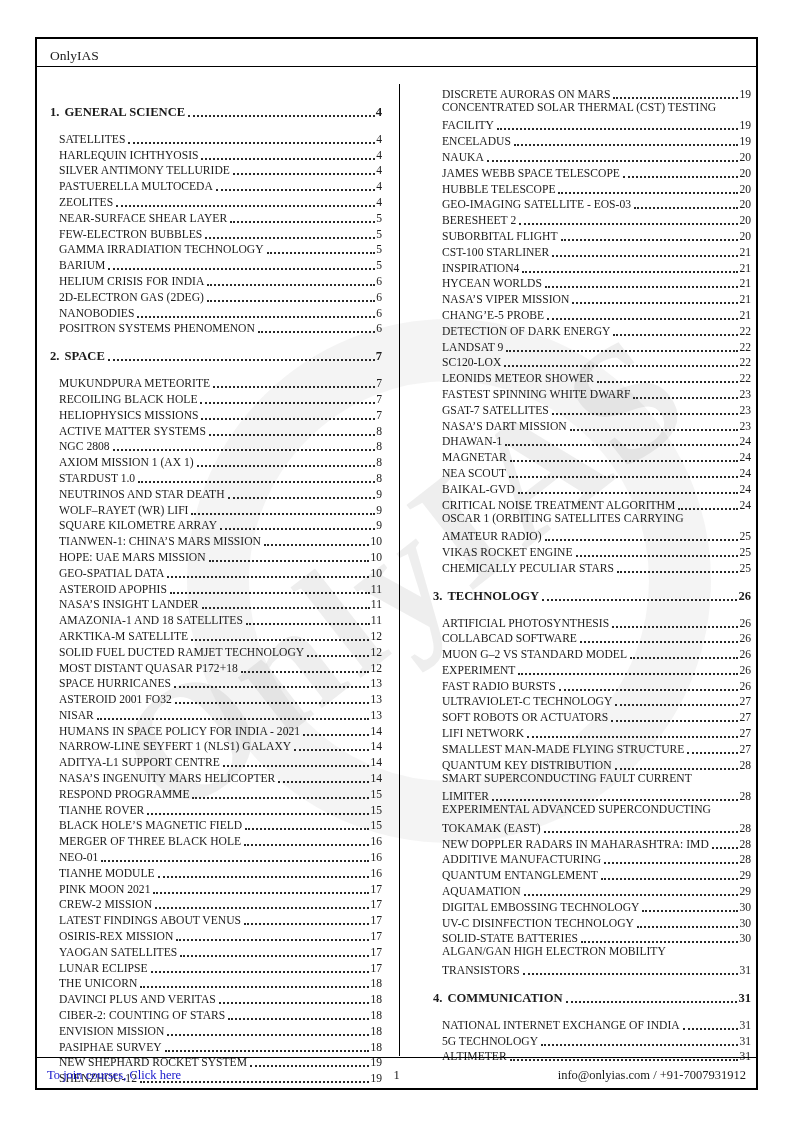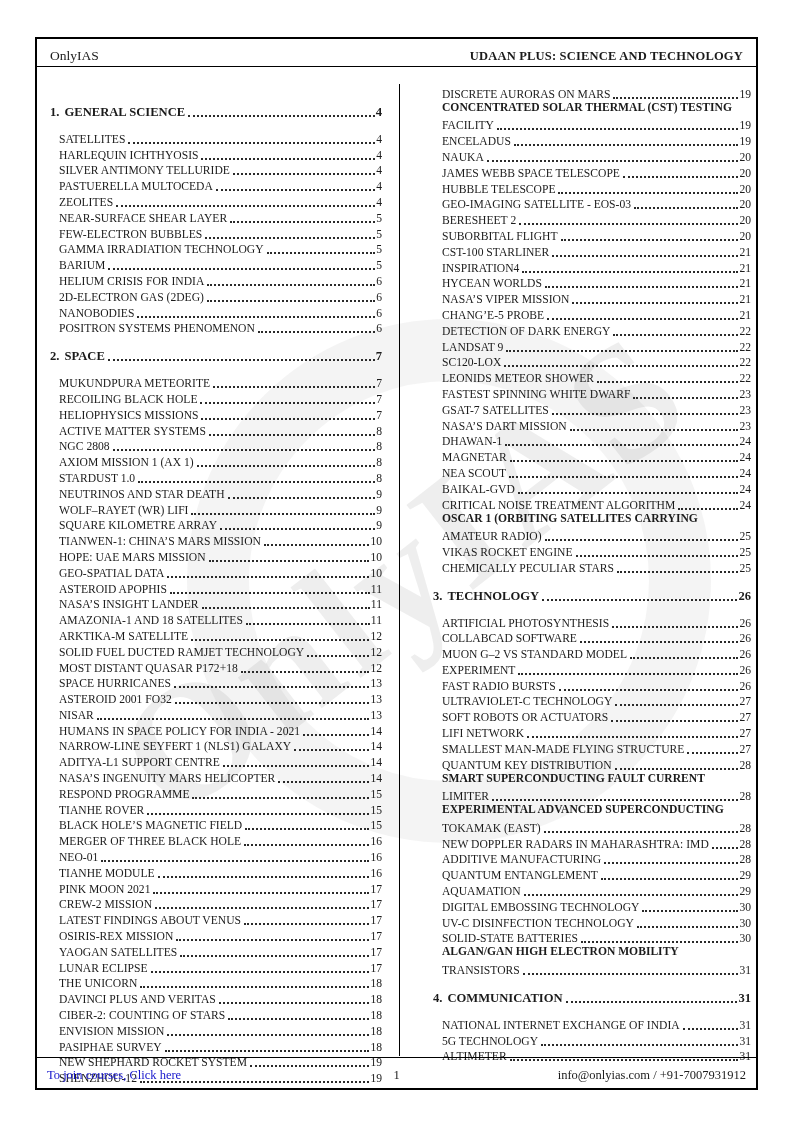--- a/index.html
+++ b/index.html
@@ -35,21 +35,21 @@
   
   .cols { position:absolute; left:0; top:29px; right:0; bottom:32px; }
   .divider {
     position:absolute; left:362px; top:16px; bottom:0; width:0;
     border-left:1.5px solid #000;
   }
   .col { position:absolute; top:0; bottom:4px; box-sizing:border-box; font-size:11.6px; }
   .col-left  { left:13px;  width:332px; padding-top:23px; padding-left:9px; }
   .col-right { left:396px; width:318px; padding-top:17px; padding-left:9px; }
   .t-row { display:flex; align-items:flex-end; height:15.8px; line-height:13px; }
-  .t-pre { height:15.8px; line-height:13.5px; white-space:nowrap;font-weight:bold; }
+  .t-pre { height:15.8px; line-height:13.5px; white-space:nowrap; }
   .t-lbl { white-space:nowrap; }
   .t-dots { flex:1 1 auto; min-width:6px; border-bottom:2px dotted #2a2a2a; margin:0 1px 2px 3px; }
   .t-pg { white-space:nowrap; }
   .t-sec {
     height:18px; line-height:16px; margin:11px 0 10px -9px;
     font-weight:bold; font-size:12.6px;
   }
   .t-sec .t-dots { margin-bottom:3px; }
   .t-sec .t-num { margin-right:5px; }
   
@@ -65,21 +65,20 @@
 </head>
 <body>
 
 <div id="page-frame">
 
   <div class="watermark-ring"></div>
   <div class="watermark-text">OnlyIAS</div>
 
   <div class="hdr">
     <span class="hdr-brand">OnlyIAS</span>
-    <span class="hdr-title">UDAAN PLUS: SCIENCE AND TECHNOLOGY</span>
   </div>
 
   <div class="cols">
     <div class="divider"></div>
     <div class="col col-left">
         <div class="t-row t-sec">
           <span class="t-num">1.</span>
           <span class="t-lbl">GENERAL SCIENCE</span>
           <span class="t-dots"></span>
           <span class="t-pg">4</span>

